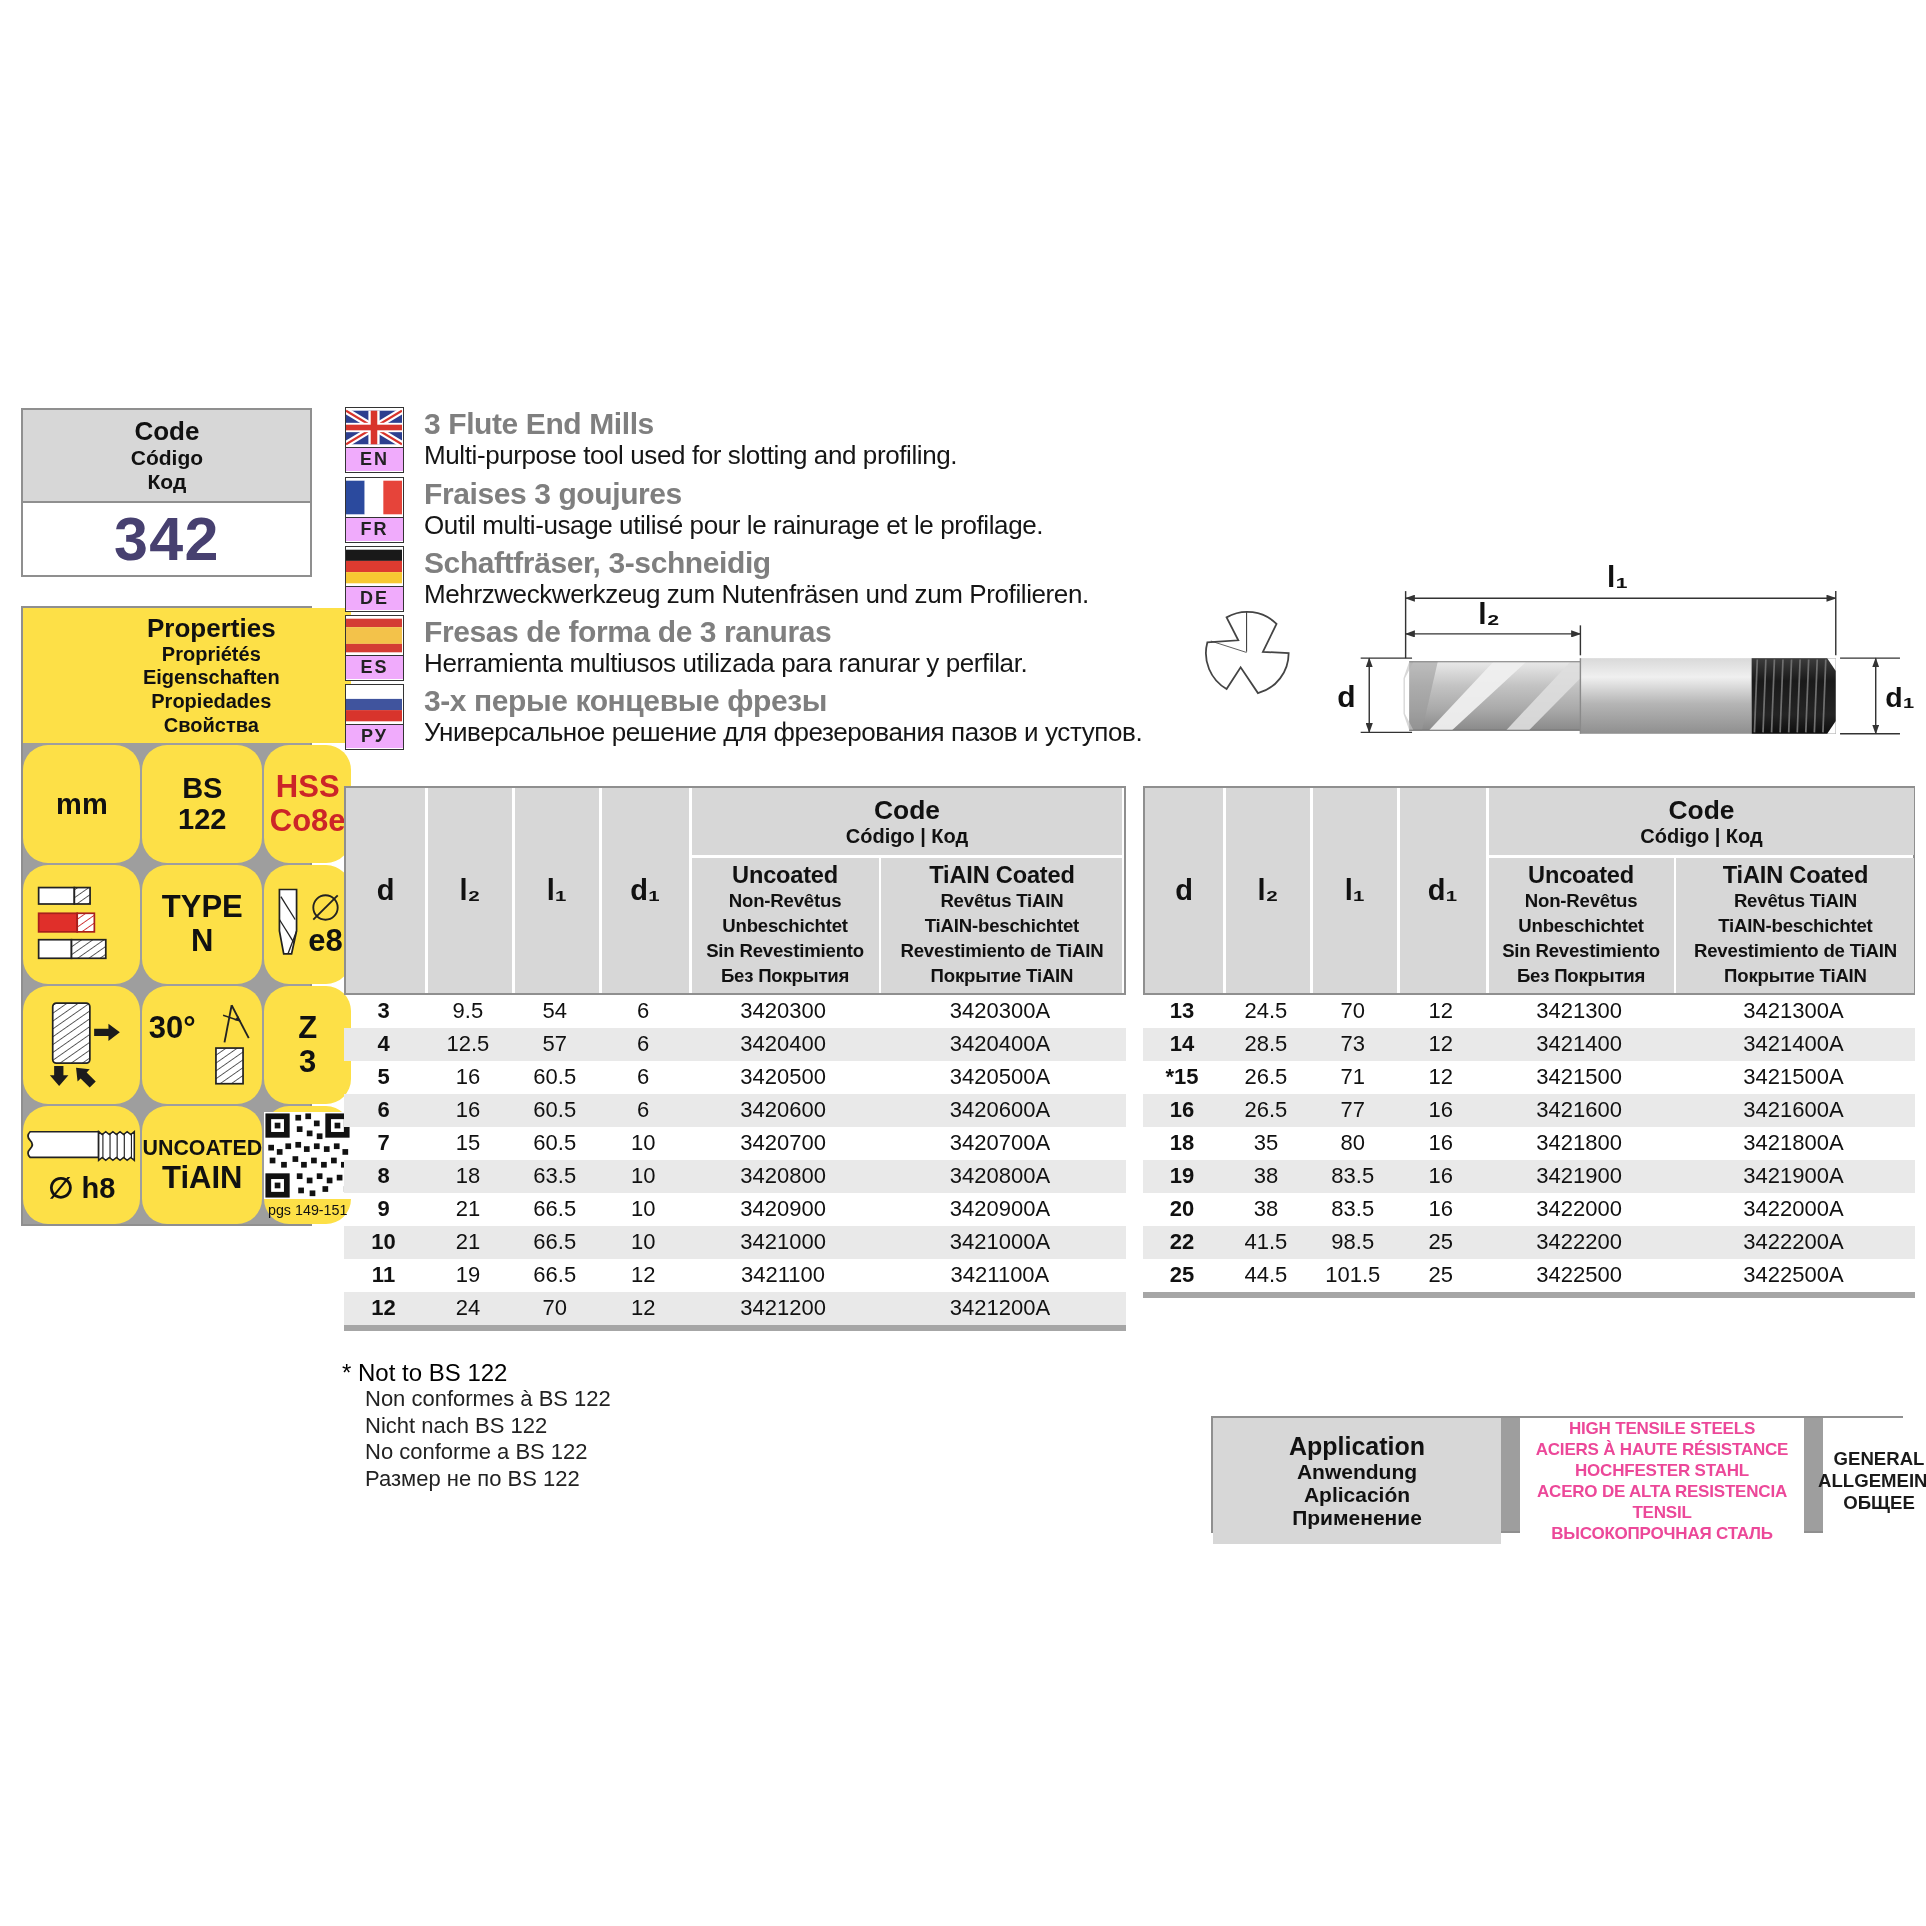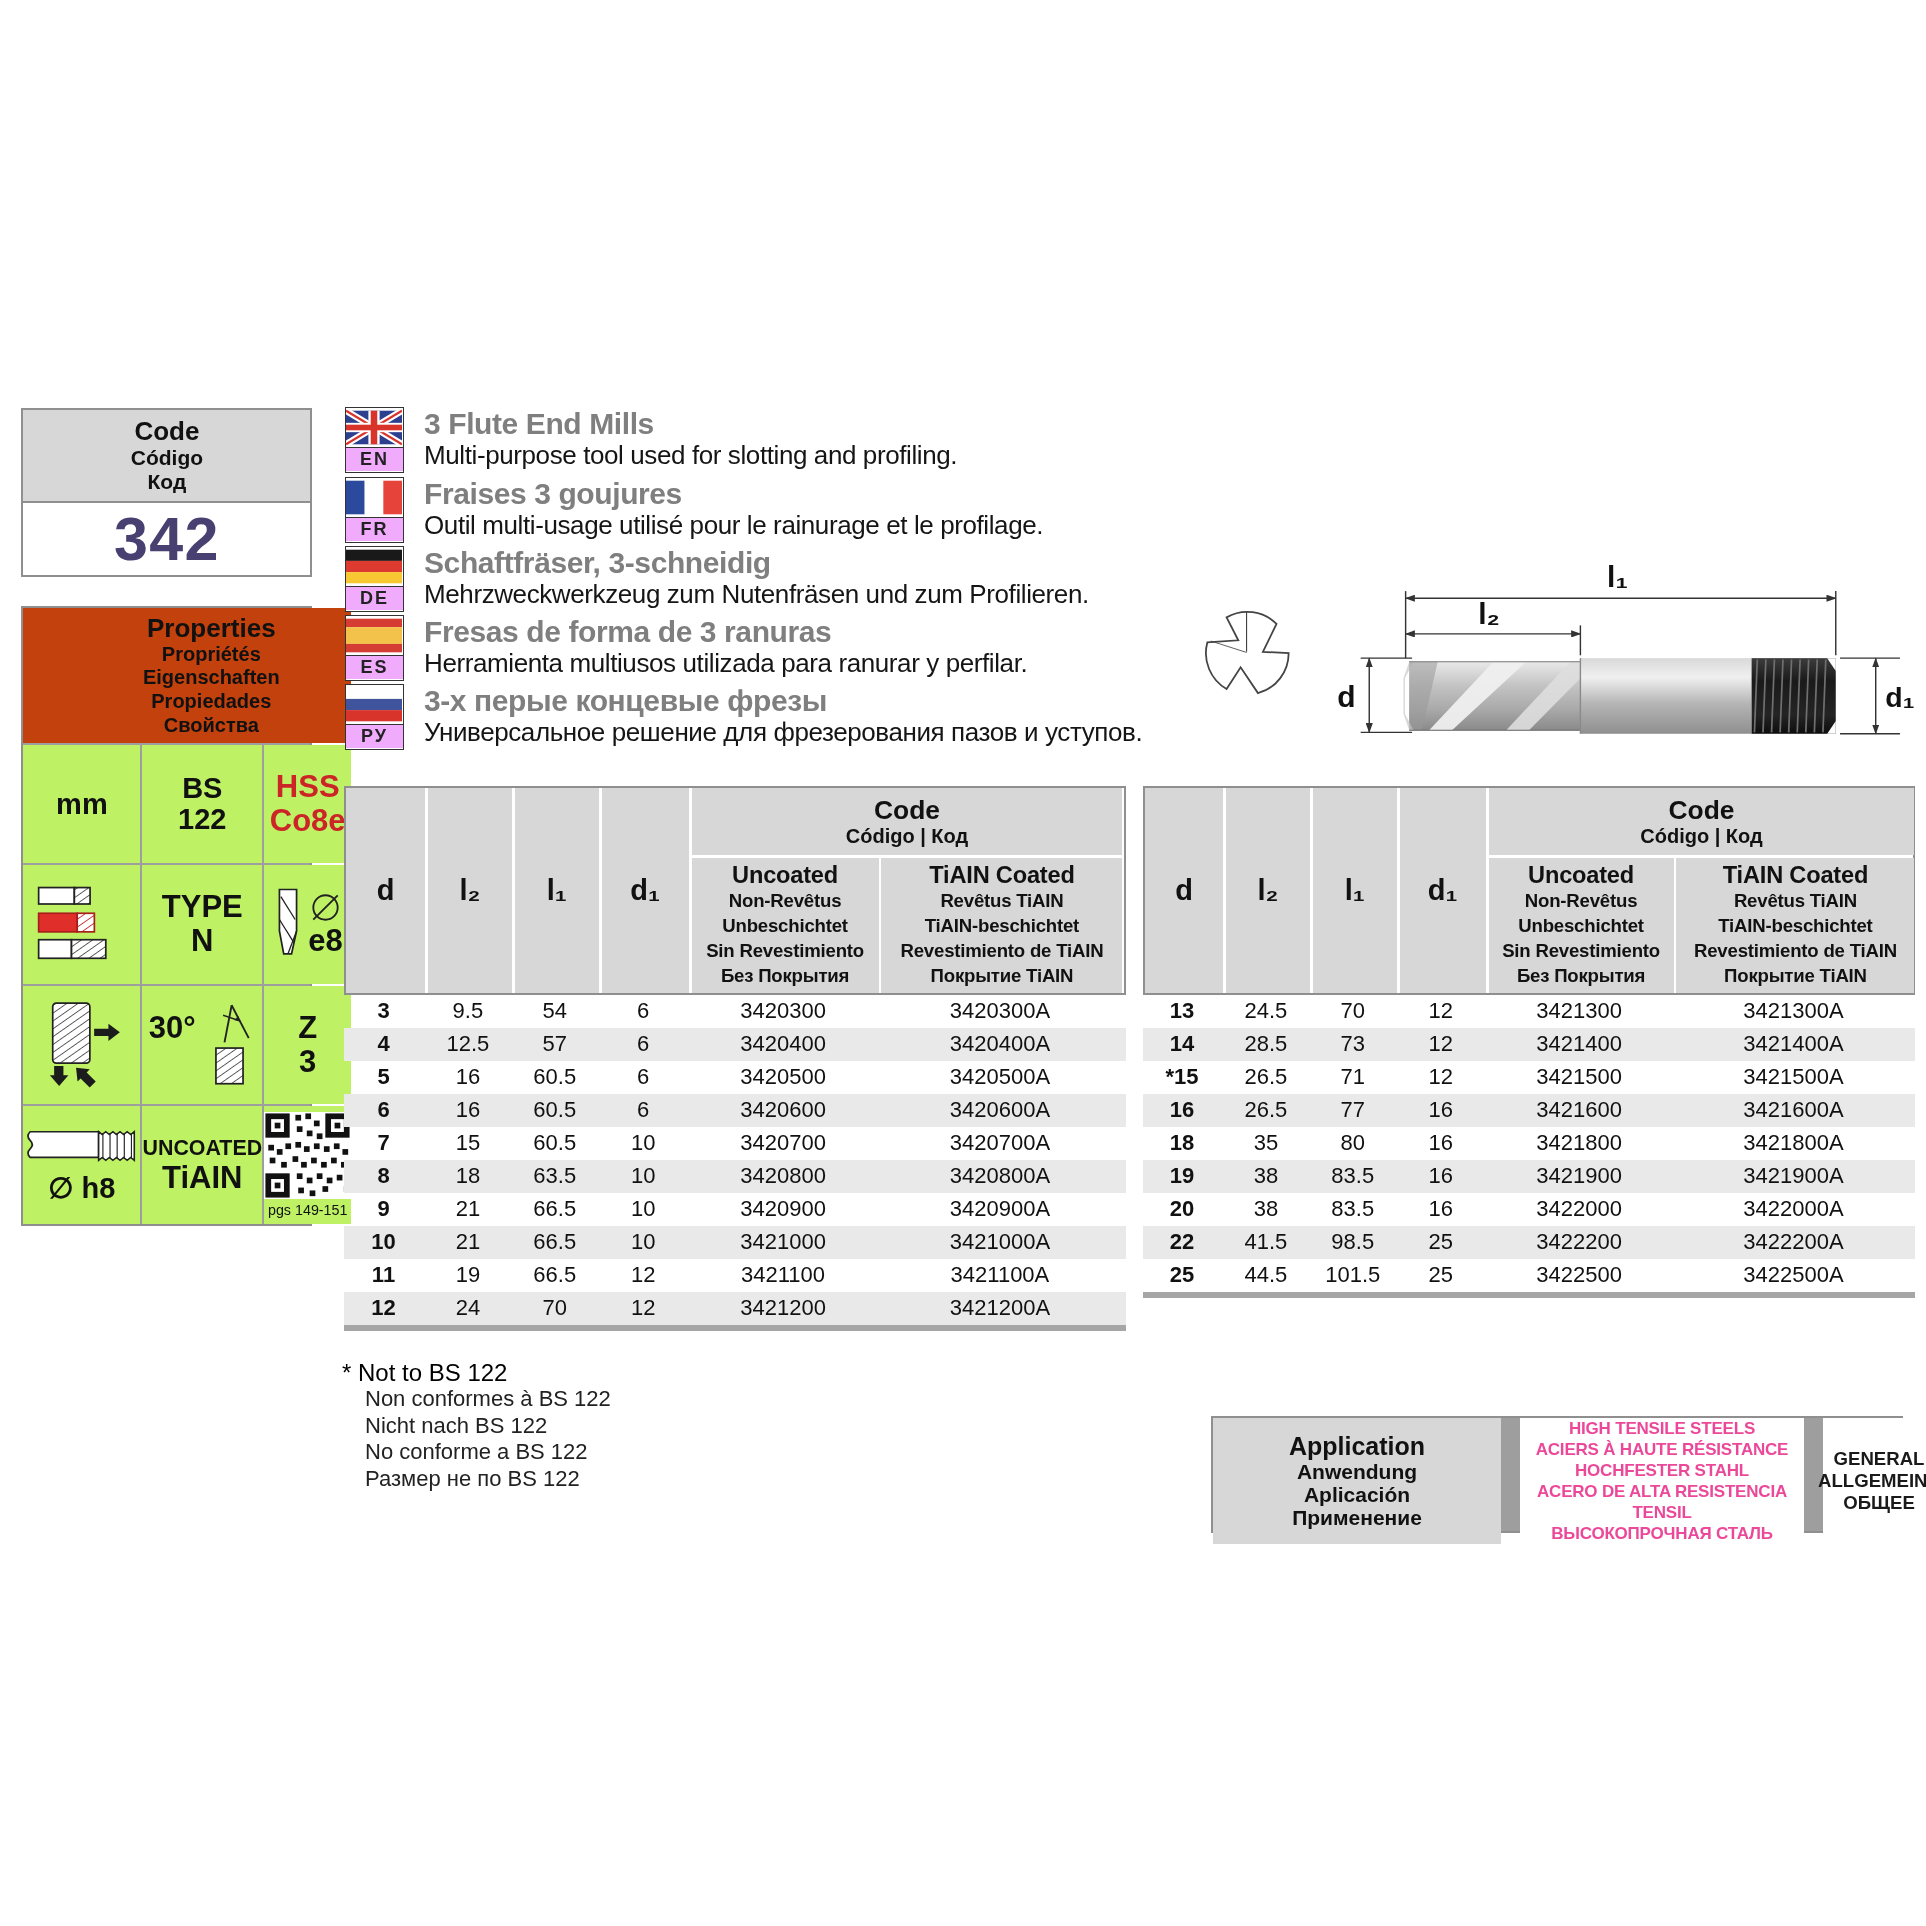--- a/index.html
+++ b/index.html
@@ -14,22 +14,22 @@
   #codebox{left:21.4px;top:408px;width:291px;height:169px;}
   #codebox .hd{height:91px;}
   #codebox .hd div:first-child{font-size:26px;line-height:29px;}
   #codebox .hd div{font-size:21px;line-height:23.6px;}
   #codeval{height:71px;display:flex;align-items:center;justify-content:center;
            font-size:61px;font-weight:bold;color:#474070;letter-spacing:1.4px;}
 
   #propbox{left:21.4px;top:606px;width:291px;height:620px;border:2.1px solid #8f8f8f;box-sizing:border-box;
            background:#9e9e9e;display:grid;grid-template-columns:1fr 1fr 1fr;
            grid-template-rows:135px 1fr 1fr 1fr 1fr;gap:2.1px;}
-  #propbox .cell{background:#bef264;display:flex;flex-direction:column;align-items:center;justify-content:center;text-align:center;}
-  #propbox .phd{grid-column:1/4;background:#c2410c;display:flex;flex-direction:column;align-items:center;justify-content:center;font-weight:bold;padding-left:48px;}
+  #propbox .cell{background:#fde047;display:flex;flex-direction:column;align-items:center;justify-content:center;text-align:center;border-radius:25px;}
+  #propbox .phd{grid-column:1/4;background:#fde047;display:flex;flex-direction:column;align-items:center;justify-content:center;font-weight:bold;padding-left:48px;}
   #propbox .phd div:first-child{font-size:26px;line-height:29px;}
   #propbox .phd div{font-size:20px;line-height:23.6px;}
   .p-big{font-weight:bold;font-size:29px;line-height:31px;}
   .p-huge{font-weight:bold;font-size:31px;line-height:34px;}
   .p-red{color:#cc2528;}
   .p-small{font-weight:bold;font-size:21.4px;line-height:26px;}
   .qrcap{font-size:14.3px;margin-top:2.9px;}
 
   
   .lang{position:absolute;left:345px;display:flex;gap:20px;height:66px;}

